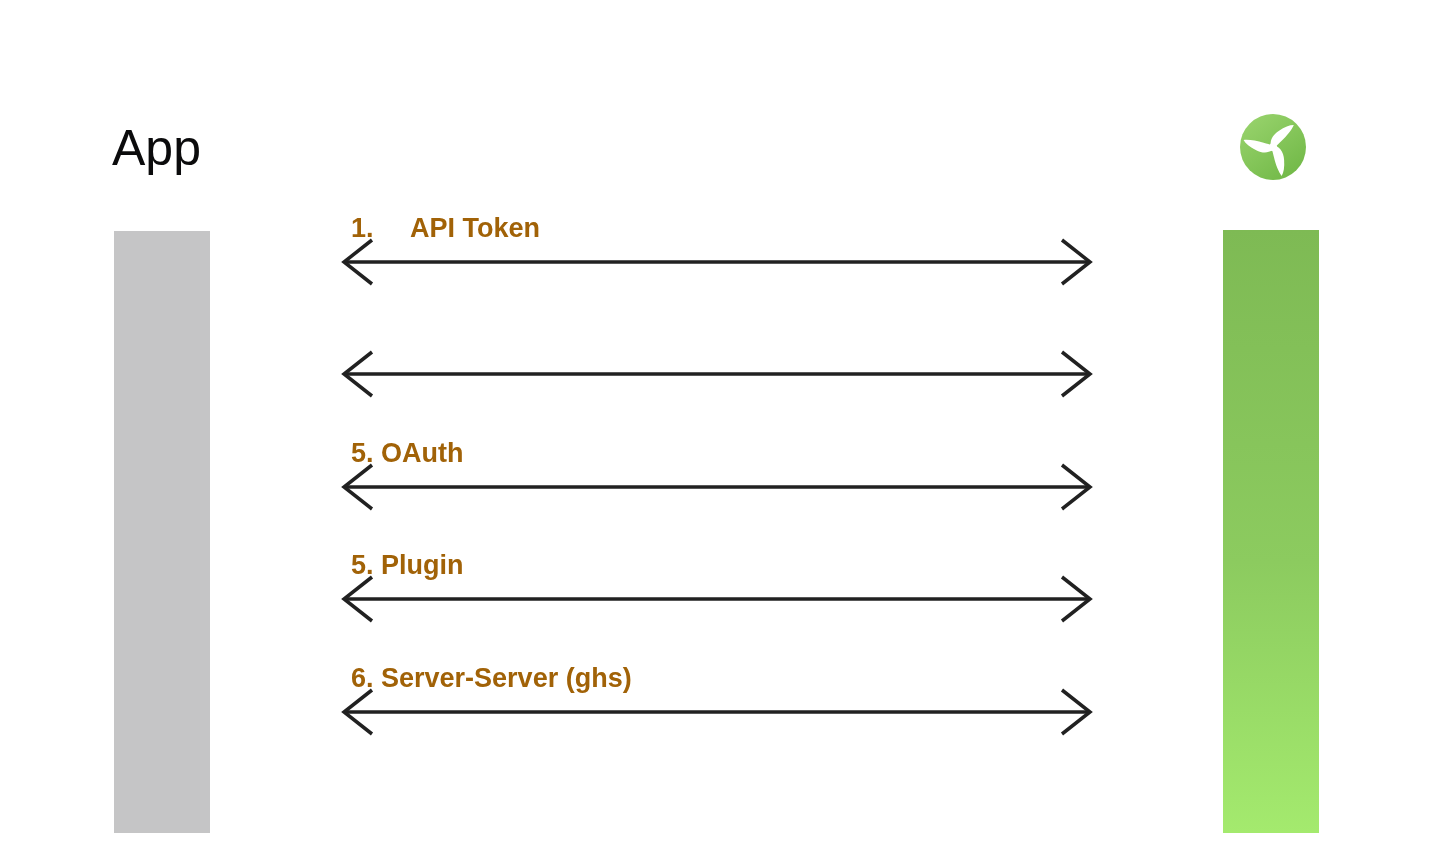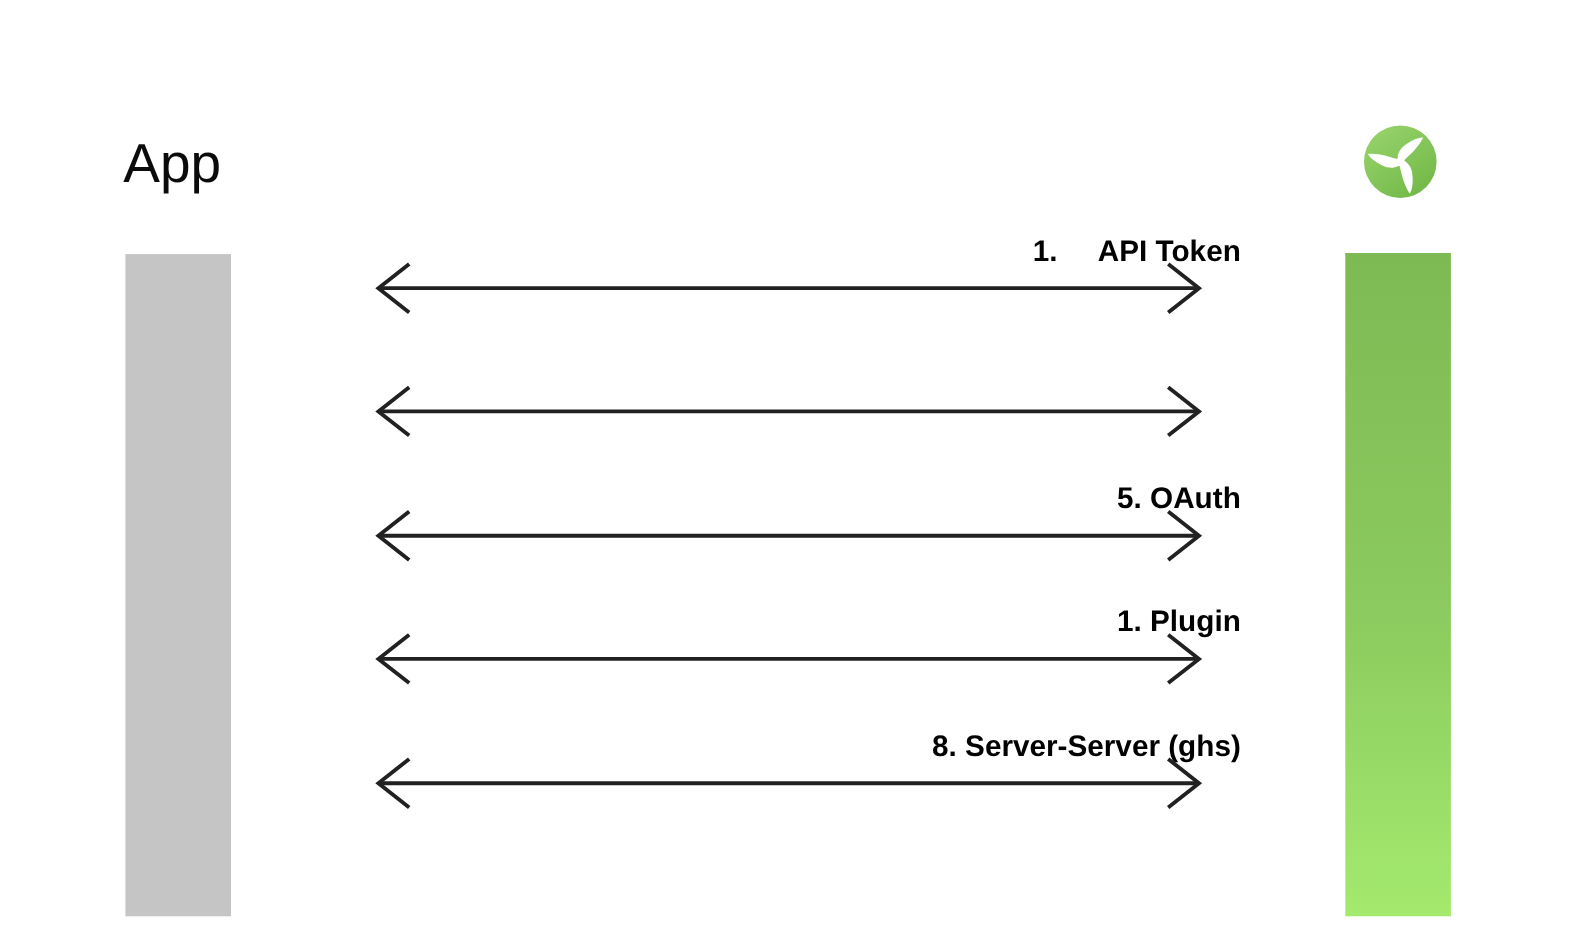--- a/index.html
+++ b/index.html
@@ -20,24 +20,24 @@
   }
   .lifeline-left{
     position:absolute;left:114px;top:231px;width:96px;height:602px;
     background:#c5c5c6;
   }
   .lifeline-right{
     position:absolute;left:1223px;top:230px;width:96px;height:603px;
     background:linear-gradient(180deg,#7eba54 0%,#8ccb5f 55%,#a4ea6e 100%);
   }
   .conn-label{
-    position:absolute;left:328px;width:800px;
-    text-align:right;
+    position:absolute;left:351px;width:800px;
+    text-align:left;
     font-size:27px;line-height:36px;font-weight:700;
-    color:#000000;
+    color:#a16207;
     white-space:pre;
   }
   .conn-arrow{
     position:absolute;left:336px;width:762px;height:56px;
   }
 </style>
 </head>
 <body>
 
 <div class="canvas">
@@ -88,30 +88,30 @@
 
   <div class="conn-label" style="top:435px">5. OAuth</div>
   <svg class="conn-arrow" style="top:459px" viewBox="0 0 762 56">
     <g stroke="#212121" stroke-width="3.5" fill="none">
       <line x1="8" y1="28" x2="754" y2="28"></line>
       <polyline points="36,6 8,28 36,50"></polyline>
       <polyline points="726,6 754,28 726,50"></polyline>
     </g>
   </svg>
 
-  <div class="conn-label" style="top:547px">1. Plugin</div>
+  <div class="conn-label" style="top:547px">5. Plugin</div>
   <svg class="conn-arrow" style="top:571px" viewBox="0 0 762 56">
     <g stroke="#212121" stroke-width="3.5" fill="none">
       <line x1="8" y1="28" x2="754" y2="28"></line>
       <polyline points="36,6 8,28 36,50"></polyline>
       <polyline points="726,6 754,28 726,50"></polyline>
     </g>
   </svg>
 
-  <div class="conn-label" style="top:660px">8. Server-Server (ghs)</div>
+  <div class="conn-label" style="top:660px">6. Server-Server (ghs)</div>
   <svg class="conn-arrow" style="top:684px" viewBox="0 0 762 56">
     <g stroke="#212121" stroke-width="3.5" fill="none">
       <line x1="8" y1="28" x2="754" y2="28"></line>
       <polyline points="36,6 8,28 36,50"></polyline>
       <polyline points="726,6 754,28 726,50"></polyline>
     </g>
   </svg>
 
 </div>
 

